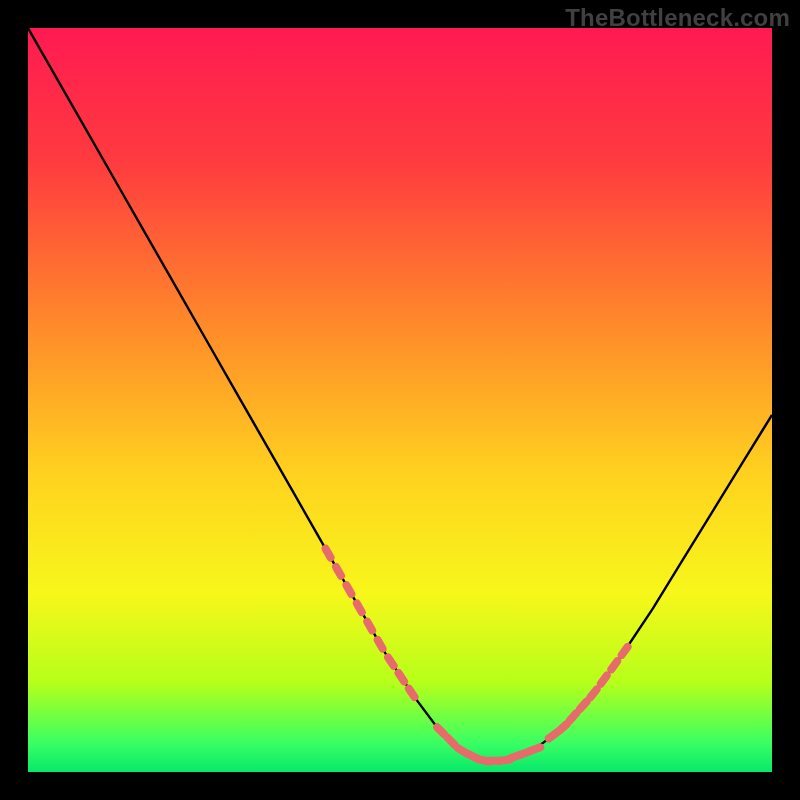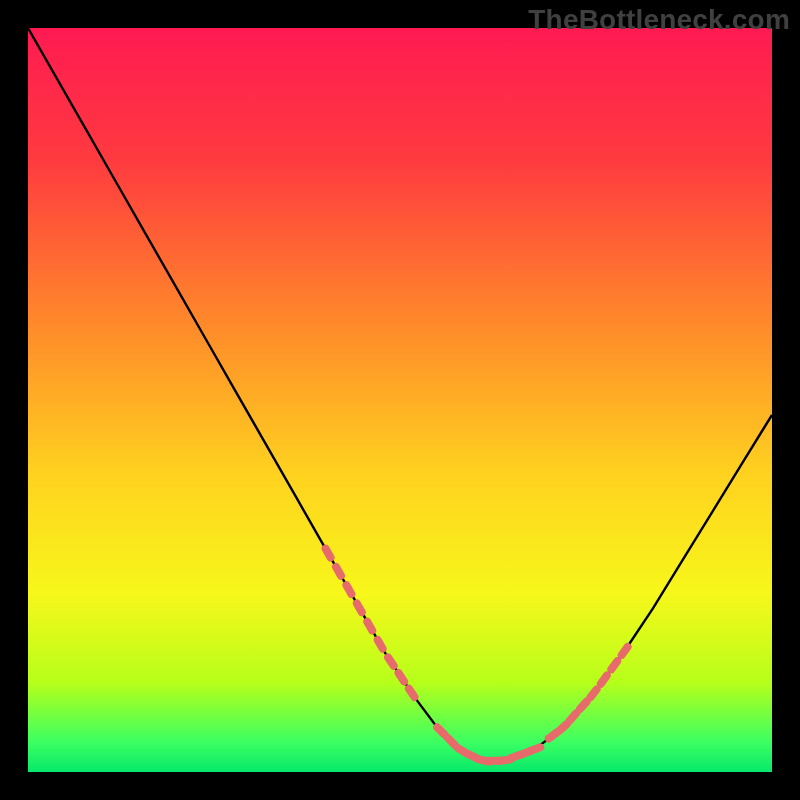--- a/index.html
+++ b/index.html
@@ -16,21 +16,21 @@
     left: 0;
     width: 800px;
     height: 800px;
     background: #000;
   }
   .watermark {
     position: absolute;
     top: 4px;
     right: 10px;
     color: #404040;
-    font-size: 28px;
+    font-size: 24px;
     font-weight: bold;
     letter-spacing: 0.2px;
     z-index: 10;
   }
   .plot-area {
     position: absolute;
     top: 28px;
     left: 28px;
     width: 744px;
     height: 744px;

